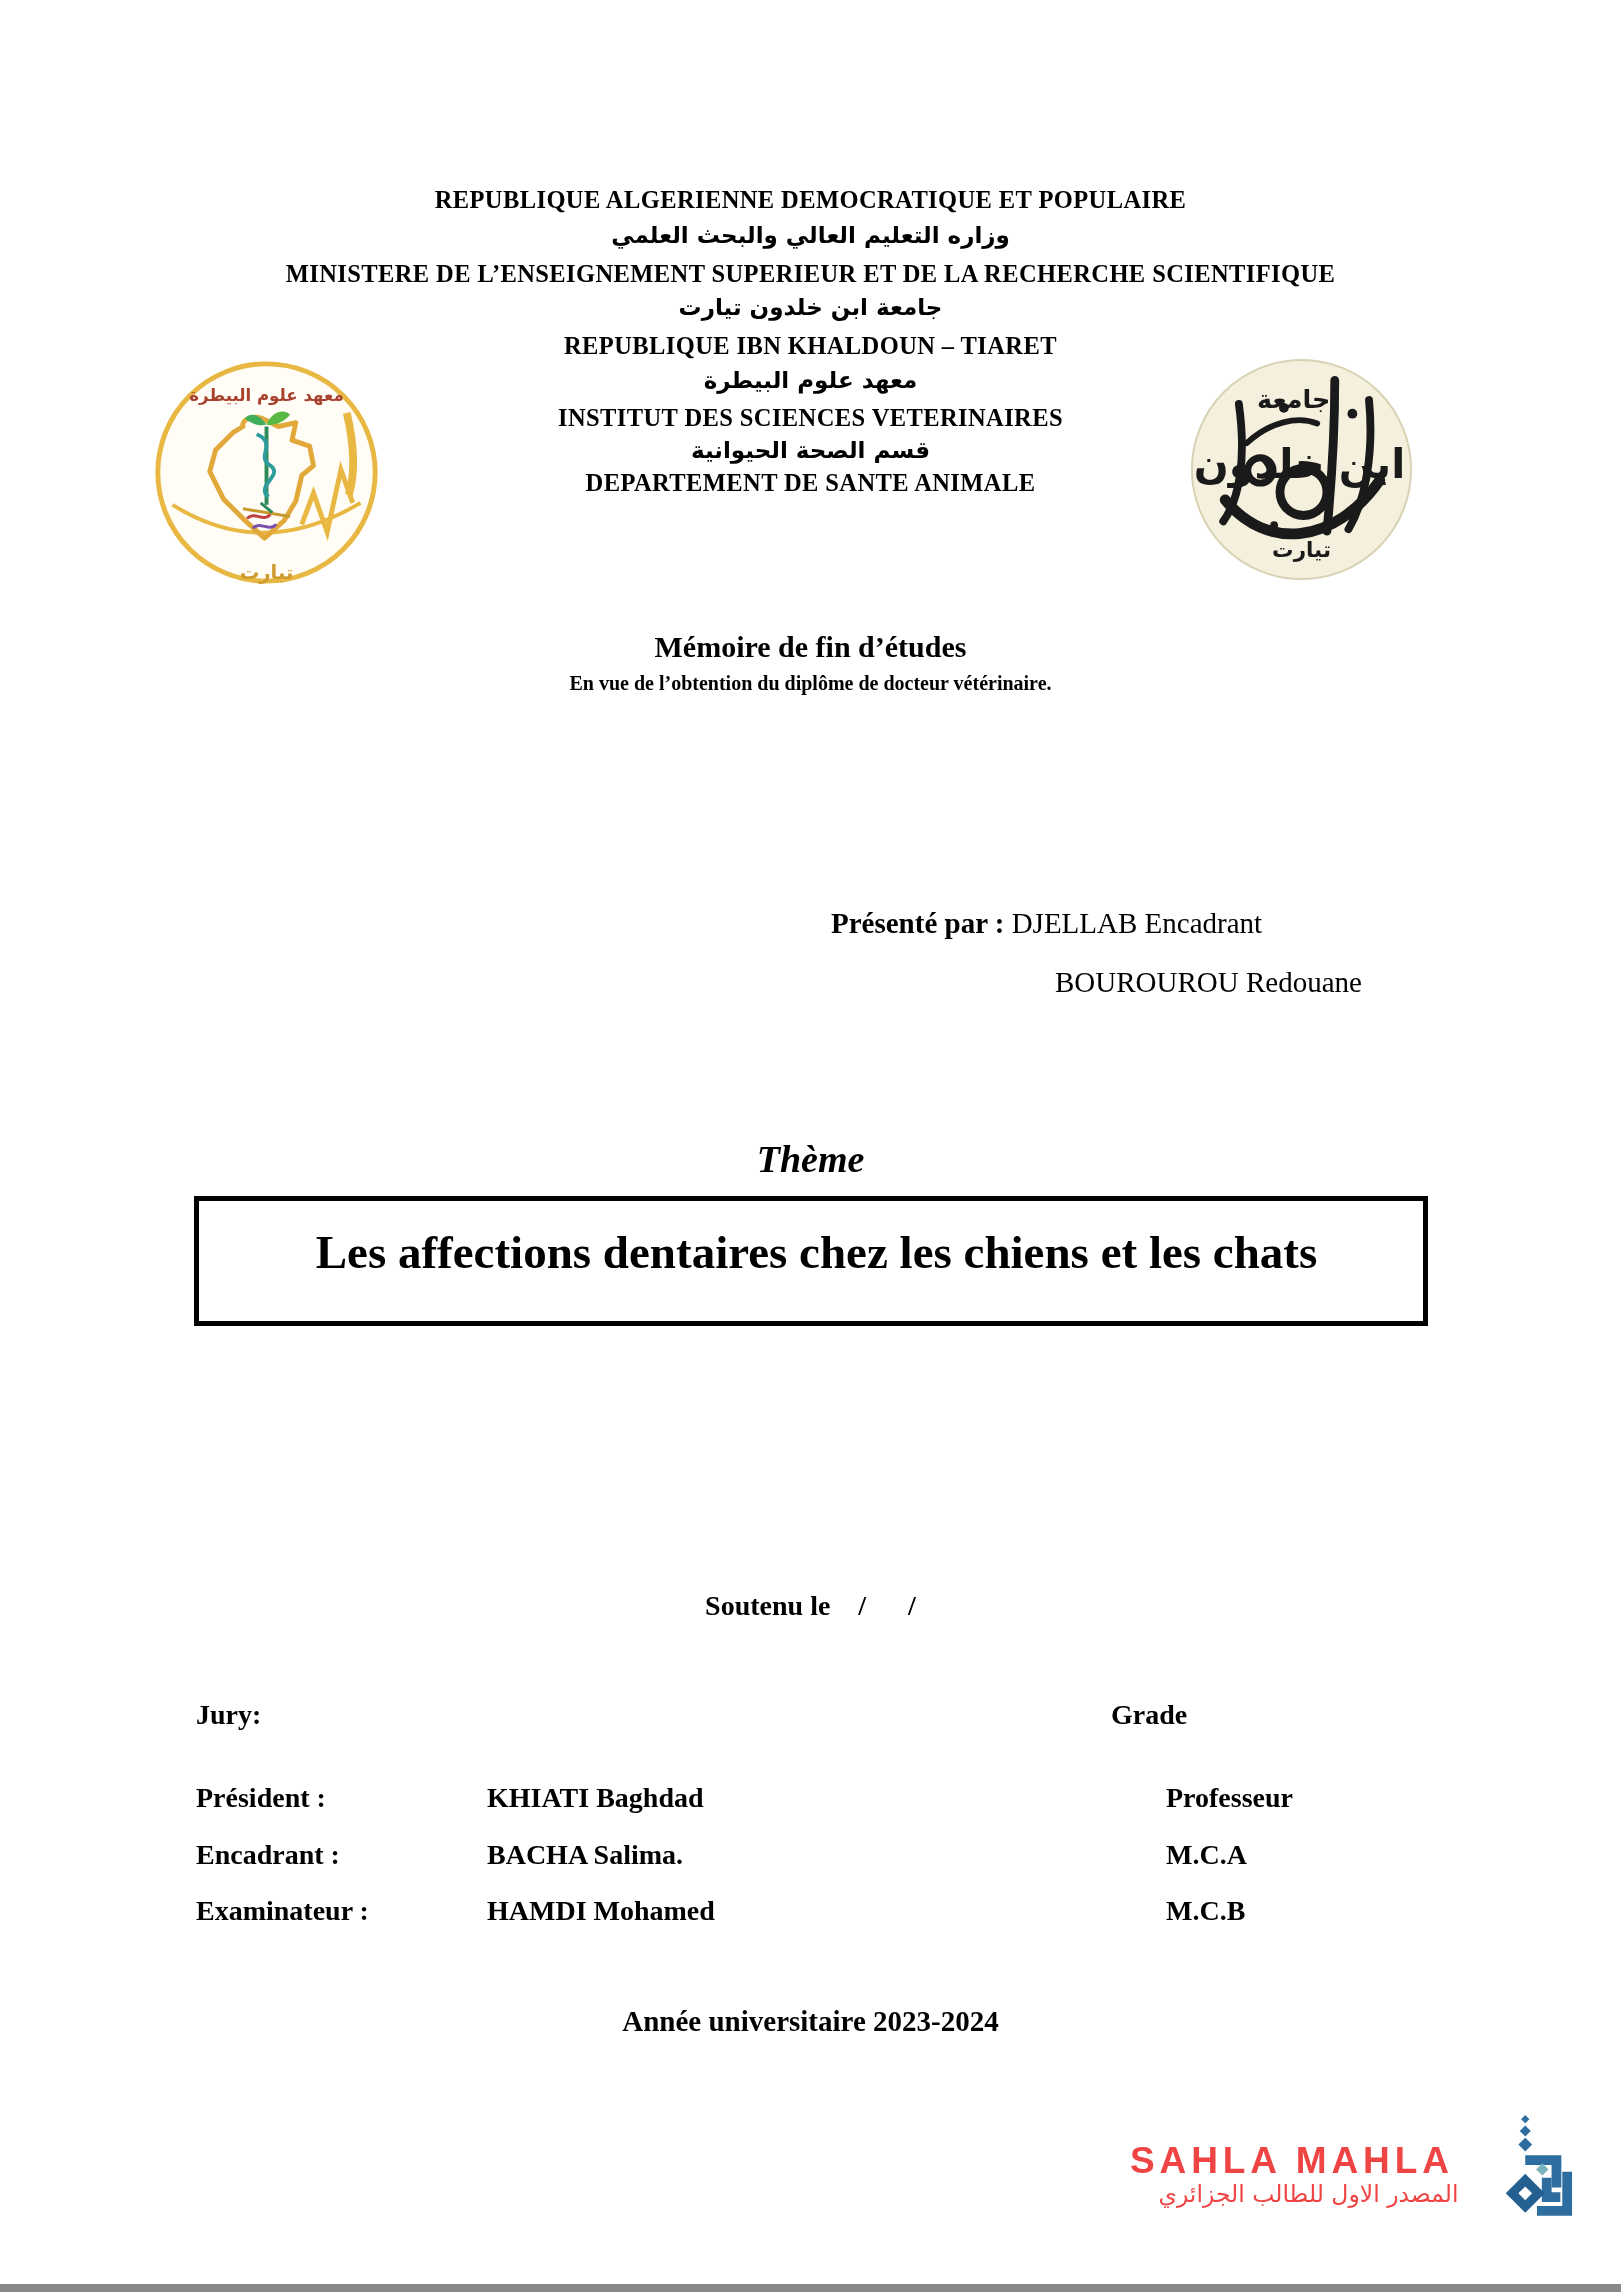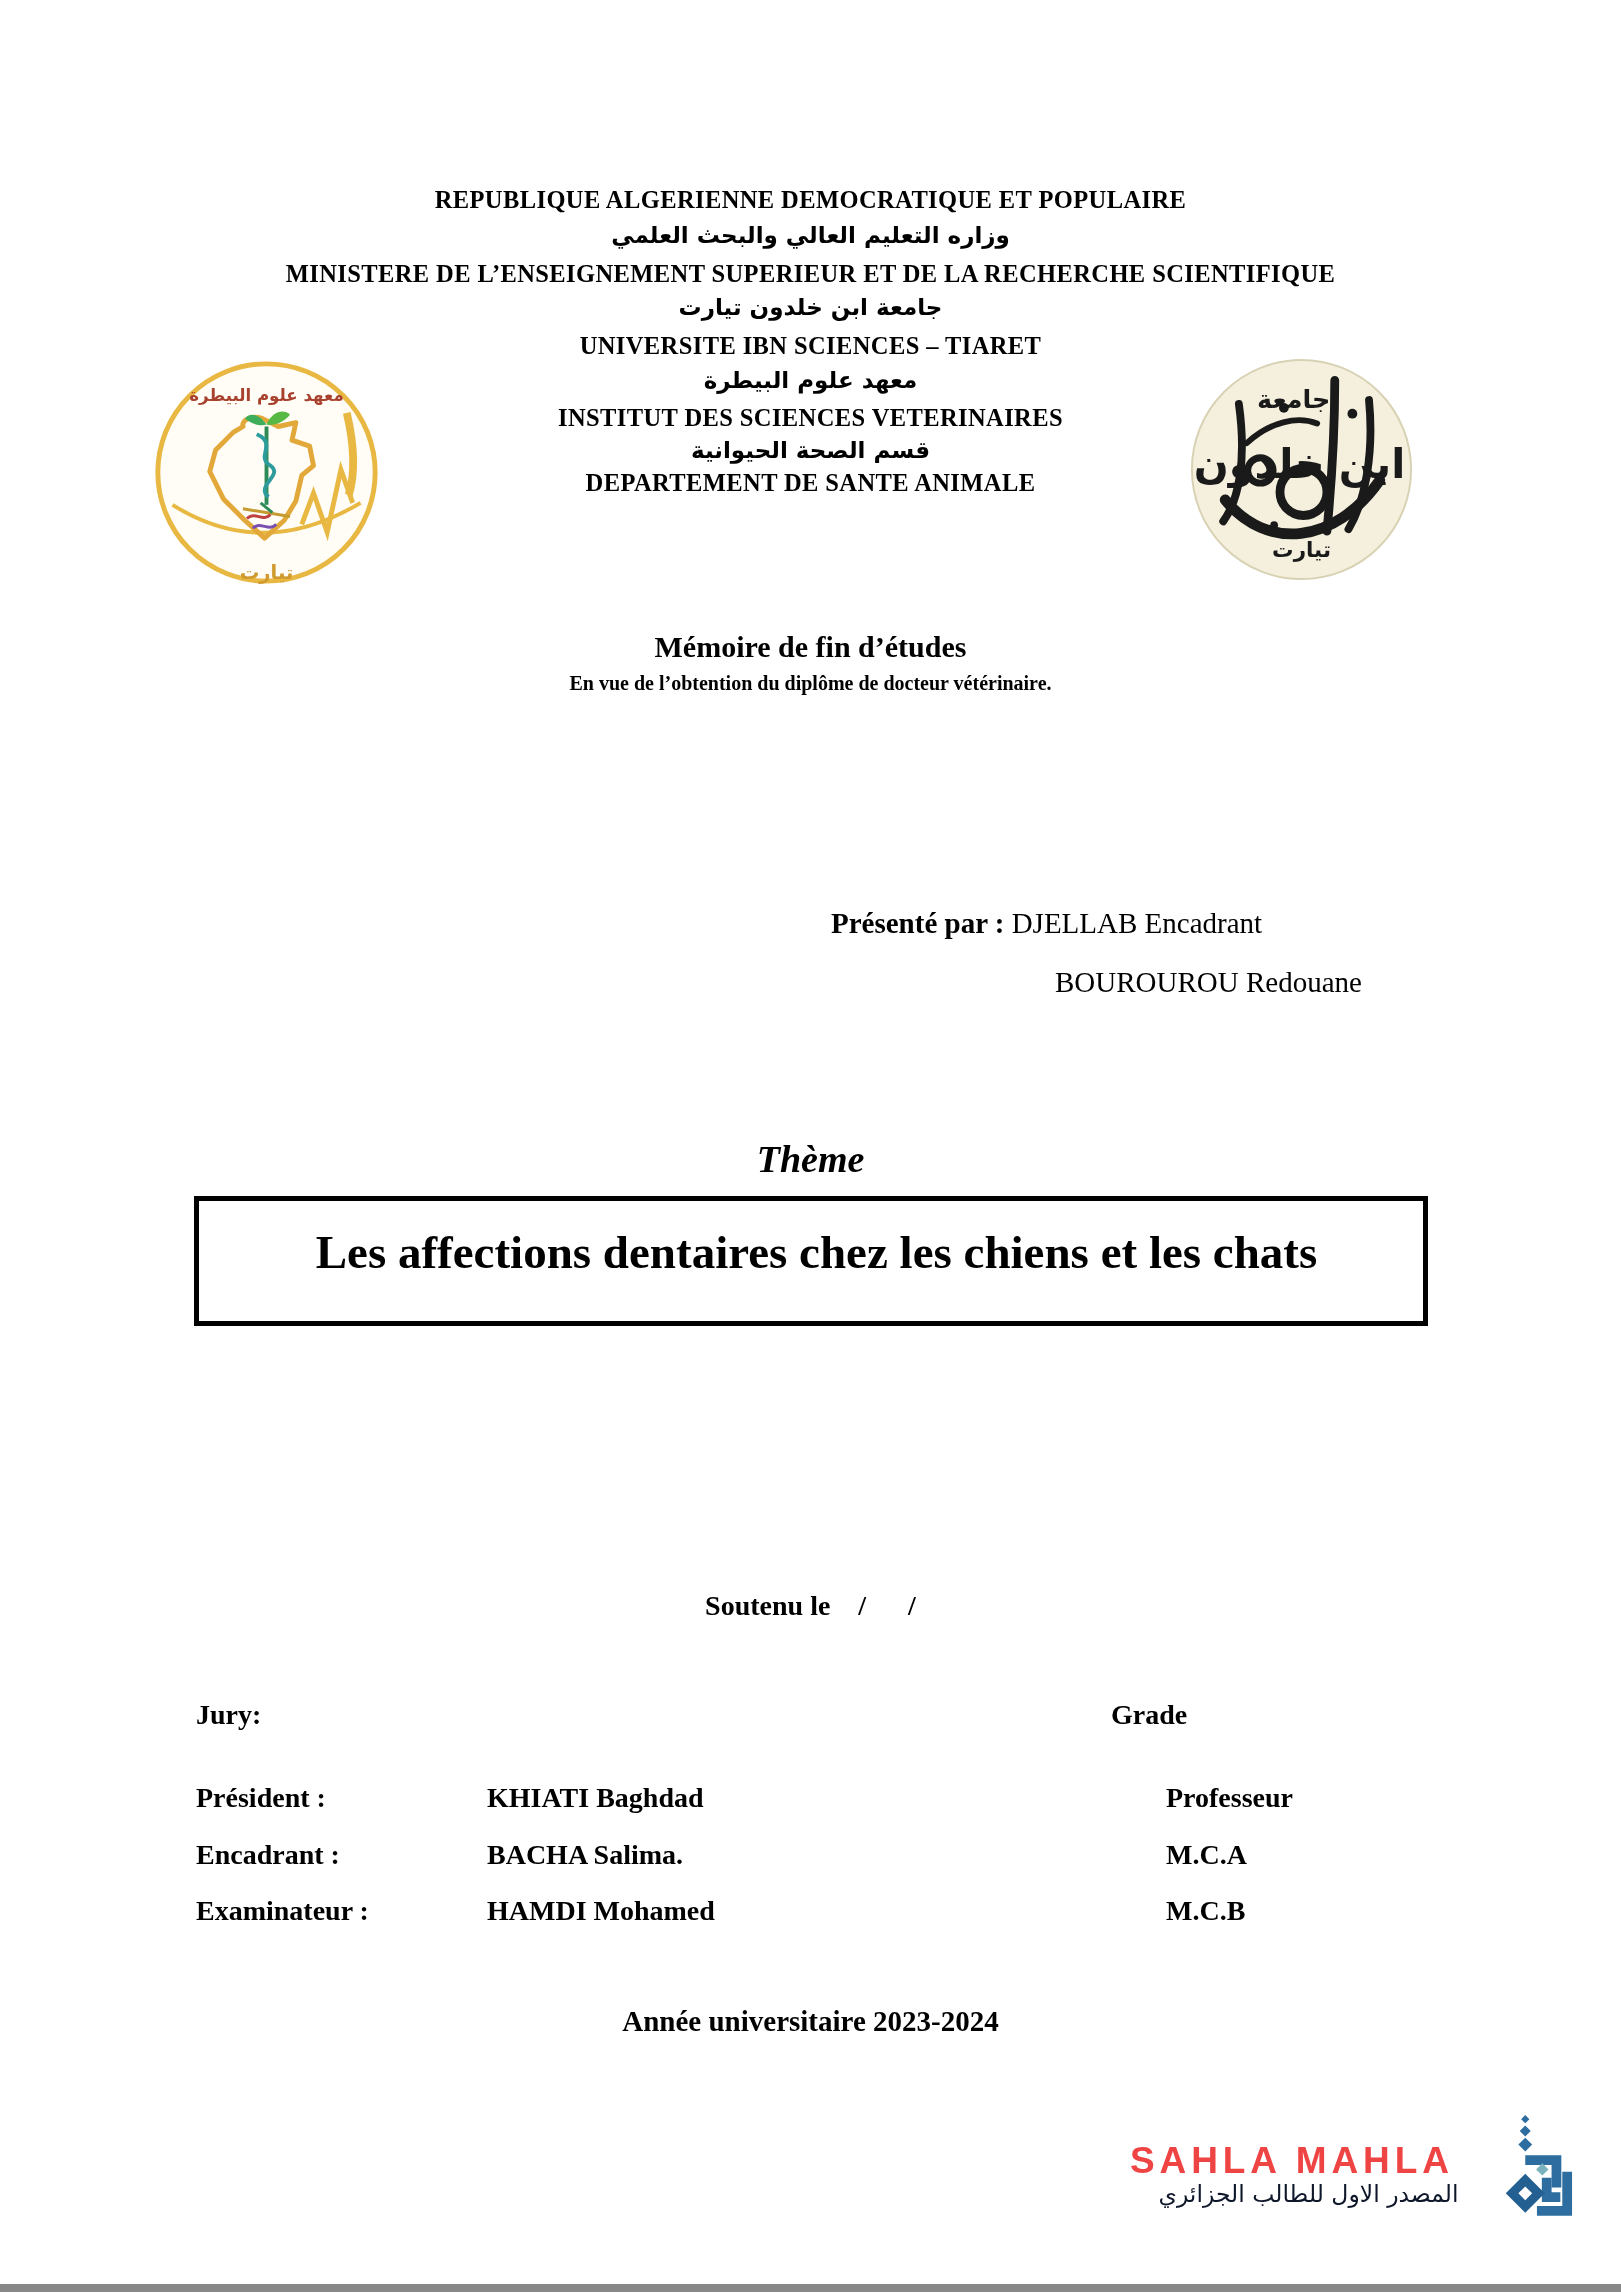--- a/index.html
+++ b/index.html
@@ -94,35 +94,35 @@
     font-size: 37px;
     letter-spacing: 4.9px;
     color: #ef4444;
     white-space: nowrap;
   }
   .footer-tagline {
     top: 2180px; left: 1127px;
     width: 363px;
     text-align: center;
     font-size: 23.5px;
-    color: #0f172a;
+    color: #ef4444;
     white-space: nowrap;
   }
   svg text { font-weight: bold; }
 </style>
 </head>
 <body>
 
 <div class="page">
 
   <div class="centerline fr-head" style="top:186px">REPUBLIQUE ALGERIENNE DEMOCRATIQUE ET POPULAIRE</div>
   <div class="centerline ar ar-head" style="top:222px">وزاره التعليم العالي والبحث العلمي</div>
   <div class="centerline fr-head" style="top:260px">MINISTERE DE L’ENSEIGNEMENT SUPERIEUR ET DE LA RECHERCHE SCIENTIFIQUE</div>
   <div class="centerline ar ar-head" style="top:294px">جامعة ابن خلدون تيارت</div>
-  <div class="centerline fr-head" style="top:332px">UNIVERSITE IBN SCIENCES – TIARET</div>
+  <div class="centerline fr-head" style="top:332px">REPUBLIQUE IBN KHALDOUN – TIARET</div>
   <div class="centerline ar ar-head" style="top:367px">معهد علوم البيطرة</div>
   <div class="centerline fr-head" style="top:404px">INSTITUT DES SCIENCES VETERINAIRES</div>
   <div class="centerline ar ar-head" style="top:437px">قسم الصحة الحيوانية</div>
   <div class="centerline fr-head" style="top:469px">DEPARTEMENT DE SANTE ANIMALE</div>
 
   <svg class="abs" style="left:147px; top:356px;" width="240" height="233" viewBox="0 0 245 238">
     <circle cx="122" cy="119" r="111" fill="#fffdf6" stroke="#e8b843" stroke-width="5"></circle>
     <path d="M26,152 Q118,210 218,150" fill="none" stroke="#e8b843" stroke-width="4"></path>
 
     <path d="M118,64 C106,60 96,66 98,72 L88,78 L70,96 L64,118 L78,146 L100,168 L120,186 L140,168 L152,148 L158,122 L170,112 L166,92 L148,86 L152,68 L134,72 Z" fill="none" stroke="#e2a93a" stroke-width="5" stroke-linejoin="round"></path>

